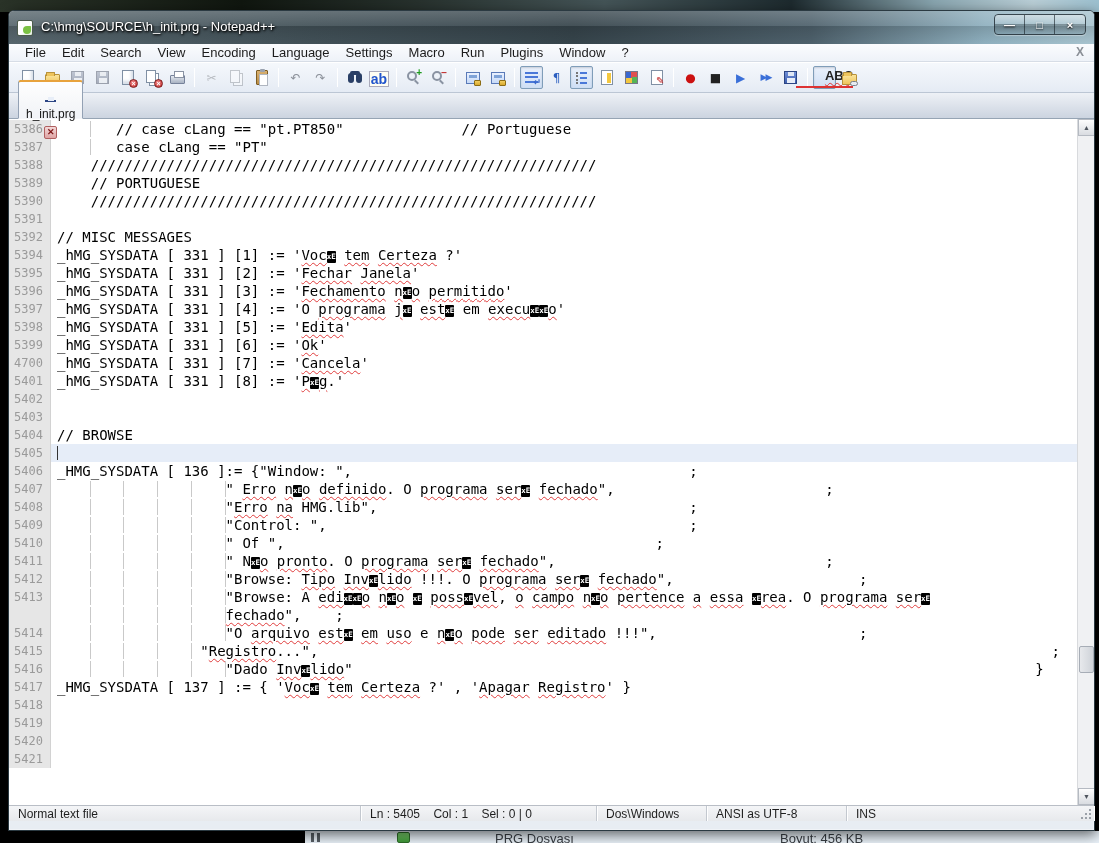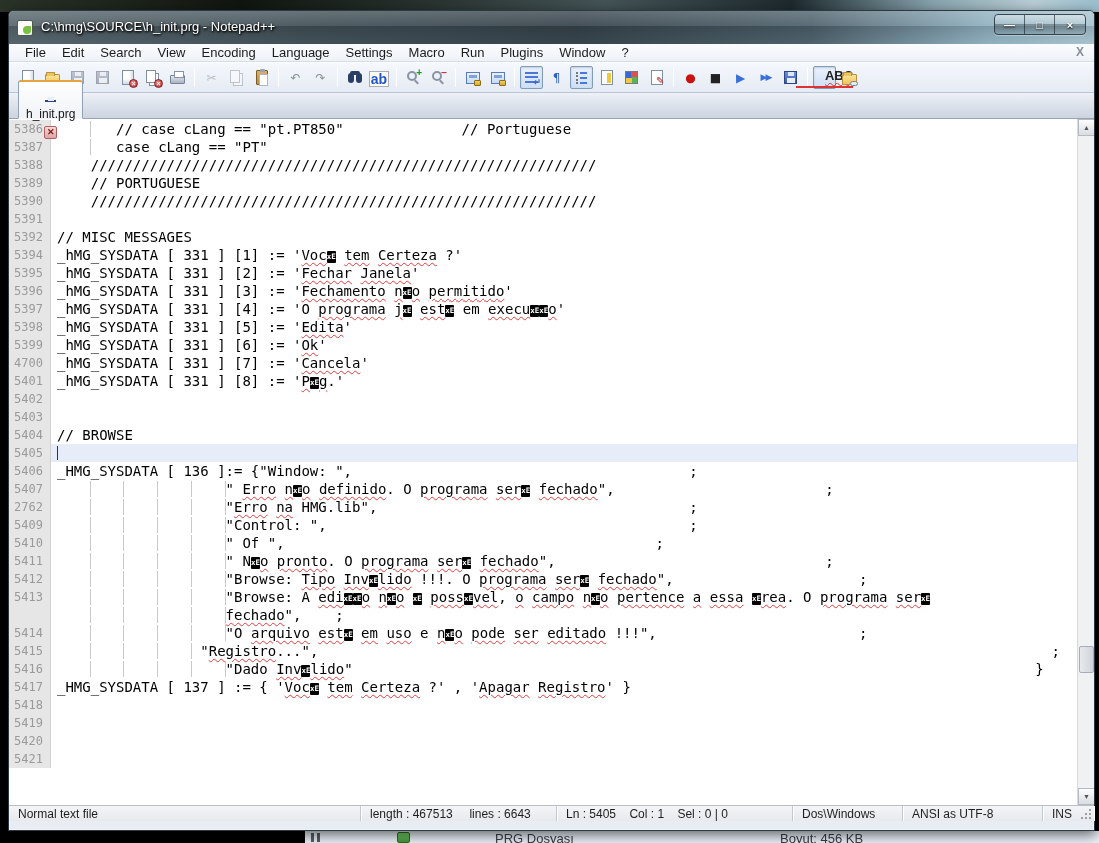--- a/index.html
+++ b/index.html
@@ -335,21 +335,21 @@
         <div class="row"><span class="num">5398</span><span class="codeline">_hMG_SYSDATA [ 331 ] [5] := '<span class="sq">Edita</span>'</span></div>
         <div class="row"><span class="num">5399</span><span class="codeline">_hMG_SYSDATA [ 331 ] [6] := '<span class="sq">Ok</span>'</span></div>
         <div class="row"><span class="num">4700</span><span class="codeline">_hMG_SYSDATA [ 331 ] [7] := '<span class="sq">Cancela</span>'</span></div>
         <div class="row"><span class="num">5401</span><span class="codeline">_hMG_SYSDATA [ 331 ] [8] := '<span class="sq">P</span><span class="hexbox">xE1</span><span class="sq">g</span>.'</span></div>
         <div class="row"><span class="num">5402</span><span class="codeline"></span></div>
         <div class="row"><span class="num">5403</span><span class="codeline"></span></div>
         <div class="row"><span class="num">5404</span><span class="codeline">// BROWSE</span></div>
         <div class="row cur"><span class="num">5405</span><span class="codeline"></span></div>
         <div class="row"><span class="num">5406</span><span class="codeline">_HMG_SYSDATA [ 136 ]:= {"Window: ",                                        ;</span></div>
         <div class="row"><span class="num">5407</span><span class="codeline"><span class="lead">                    </span>" <span class="sq">Erro</span> <span class="sq">n</span><span class="hexbox">xE3</span><span class="sq">o</span> <span class="sq">definido</span>. O <span class="sq">programa</span> <span class="sq">ser</span><span class="hexbox">xE1</span> <span class="sq">fechado</span>",                         ;</span></div>
-        <div class="row"><span class="num">2762</span><span class="codeline"><span class="lead">                    </span>"<span class="sq">Erro</span> <span class="sq">na</span> HMG.lib",                                     ;</span></div>
+        <div class="row"><span class="num">5408</span><span class="codeline"><span class="lead">                    </span>"<span class="sq">Erro</span> <span class="sq">na</span> HMG.lib",                                     ;</span></div>
         <div class="row"><span class="num">5409</span><span class="codeline"><span class="lead">                    </span>"Control: ",                                           ;</span></div>
         <div class="row"><span class="num">5410</span><span class="codeline"><span class="lead">                    </span>" Of ",                                            ;</span></div>
         <div class="row"><span class="num">5411</span><span class="codeline"><span class="lead">                    </span>" N<span class="hexbox">xE3</span><span class="sq">o</span> <span class="sq">pronto</span>. O <span class="sq">programa</span> <span class="sq">ser</span><span class="hexbox">xE1</span> <span class="sq">fechado</span>",                                ;</span></div>
         <div class="row"><span class="num">5412</span><span class="codeline"><span class="lead">                    </span>"Browse: <span class="sq">Tipo</span> <span class="sq">Inv</span><span class="hexbox">xE1</span><span class="sq">lido</span> !!!. O <span class="sq">programa</span> <span class="sq">ser</span><span class="hexbox">xE1</span> <span class="sq">fechado</span>",                      ;</span></div>
         <div class="row"><span class="num">5413</span><span class="codeline"><span class="lead">                    </span>"Browse: A <span class="sq">edi</span><span class="hexbox">xE7</span><span class="hexbox">xE3</span><span class="sq">o</span> <span class="sq">n</span><span class="hexbox">xE3</span><span class="sq">o</span> <span class="hexbox">xE9</span> <span class="sq">poss</span><span class="hexbox">xED</span><span class="sq">vel</span>, <span class="sq">o</span> <span class="sq">campo</span> <span class="sq">n</span><span class="hexbox">xE3</span><span class="sq">o</span> <span class="sq">pertence</span> <span class="sq">a</span> <span class="sq">essa</span> <span class="hexbox">xE1</span><span class="sq">rea</span>. O <span class="sq">programa</span> <span class="sq">ser</span><span class="hexbox">xE1</span></span></div>
         <div class="row"><span class="num"></span><span class="codeline"><span class="lead">                    </span><span class="sq">fechado</span>",    ;</span></div>
         <div class="row"><span class="num">5414</span><span class="codeline"><span class="lead">                    </span>"O <span class="sq">arquivo</span> <span class="sq">est</span><span class="hexbox">xE1</span> <span class="sq">em</span> <span class="sq">uso</span> e <span class="sq">n</span><span class="hexbox">xE3</span><span class="sq">o</span> <span class="sq">pode</span> <span class="sq">ser</span> <span class="sq">editado</span> !!!",                        ;</span></div>
         <div class="row"><span class="num">5415</span><span class="codeline"><span class="lead">                 </span>"<span class="sq">Registro</span>...",                                                                                       ;</span></div>
         <div class="row"><span class="num">5416</span><span class="codeline"><span class="lead">                    </span>"Dado <span class="sq">Inv</span><span class="hexbox">xE1</span><span class="sq">lido</span>"                                                                                 }</span></div>
         <div class="row"><span class="num">5417</span><span class="codeline">_HMG_SYSDATA [ 137 ] := { '<span class="sq">Voc</span><span class="hexbox">xEA</span> <span class="sq">tem</span> <span class="sq">Certeza</span> ?' , '<span class="sq">Apagar</span> <span class="sq">Registro</span>' }</span></div>
@@ -360,20 +360,19 @@
       </div>
     <div class="vscroll">
       <div class="varrow up">▲</div>
       <div class="vthumb"></div>
       <div class="varrow down">▼</div>
     </div>
   </div>
 
   <div class="statusbar">
     <div class="sb-sec s1">Normal text file</div>
-      <div class="sb-sec s2">length : 467513     lines : 6643</div>
       <div class="sb-sec s3">Ln : 5405    Col : 1    Sel : 0 | 0</div>
       <div class="sb-sec s4">Dos\Windows</div>
       <div class="sb-sec s5">ANSI as UTF-8</div>
       <div class="sb-sec s6">INS</div>
       <span class="grip"></span>
   </div>
 </div>
 
 </body></html>

